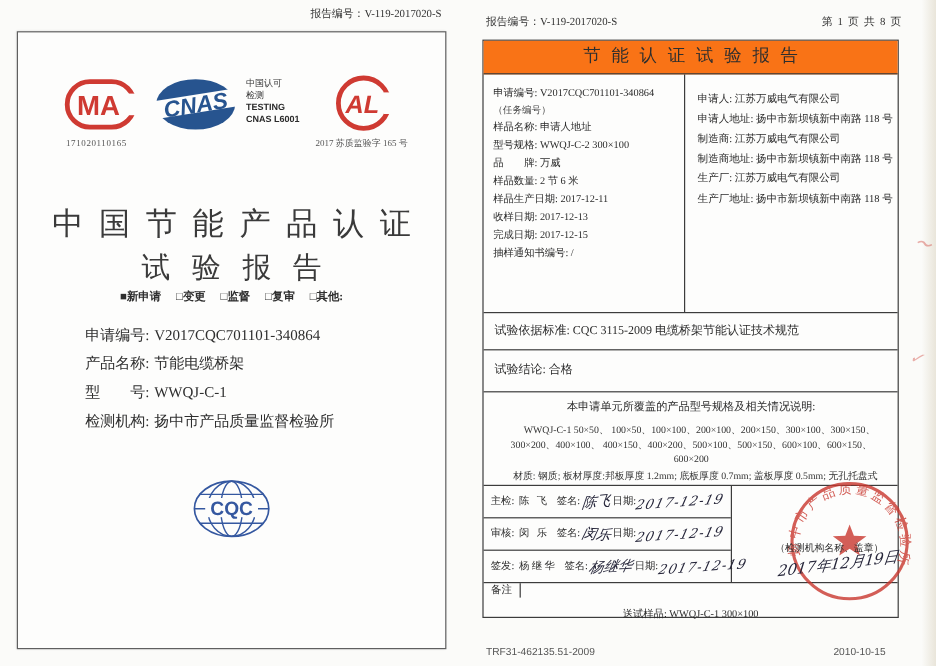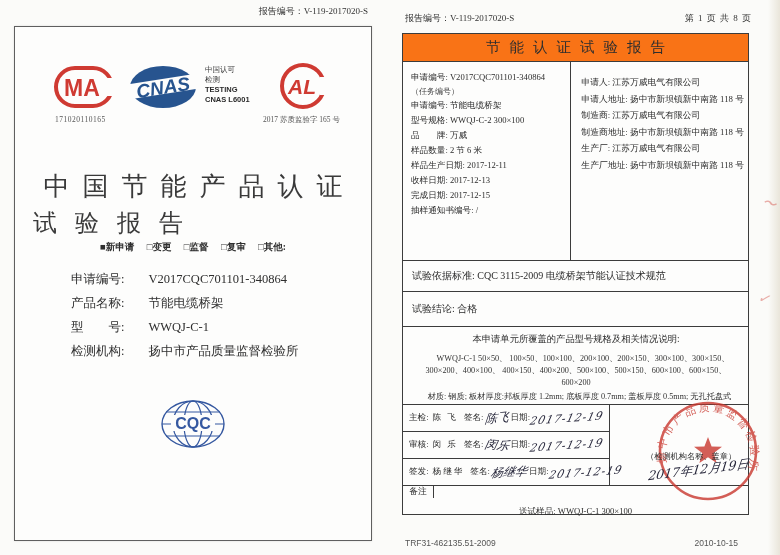--- a/index.html
+++ b/index.html
@@ -20,27 +20,27 @@
   .logo-cma{position:absolute;left:38px;top:38px;}
   .cma-num{position:absolute;left:40px;top:88px;font-size:7.5px;color:#555;letter-spacing:.5px;}
   .logo-cnas{position:absolute;left:112px;top:36px;}
   .cnas-side{position:absolute;left:190px;top:38px;font-family:"Liberation Sans",sans-serif;
     font-size:7.5px;line-height:10px;color:#333;}
   .cnas-side .en{font-weight:bold;color:#2b2b2b;}
   .logo-al{position:absolute;left:262px;top:34px;}
   .al-num{position:absolute;left:248px;top:88px;font-size:7.5px;color:#555;}
   .l-title1{position:absolute;left:0;top:142px;width:100%;text-align:center;
     font-size:26px;letter-spacing:13px;text-indent:13px;color:#3a3a3a;font-weight:500;}
-  .l-title2{position:absolute;left:0;top:180px;width:100%;text-align:left;
+  .l-title2{position:absolute;left:0;top:180px;width:100%;text-align:center;
     font-size:24px;letter-spacing:18px;text-indent:18px;color:#3a3a3a;font-weight:500;}
   .l-checks{position:absolute;left:0;top:214px;width:100%;text-align:center;
     font-size:9.5px;color:#2f2f2f;font-weight:bold;}
   .l-checks span{margin:0 5px;}
   .l-fields{position:absolute;left:56px;top:240px;font-size:12.5px;line-height:24px;color:#2e2e2e;}
-  .l-fields .val{margin-left:24px;}
+  .l-fields .val{margin-left:4px;}
   .cqc-wrap{position:absolute;left:0;top:372px;width:100%;text-align:center;}
   
   .right-area{position:absolute;left:390px;top:0;width:390px;height:555px;}
   .r-report-no{position:absolute;left:15px;top:12px;font-size:9px;color:#333;}
   .r-page-info{position:absolute;right:28px;top:12px;font-size:9px;color:#333;letter-spacing:1px;}
   .rtable{position:absolute;left:12px;top:33px;width:345px;height:480px;
     border:1.2px solid #3c3c3c;background:#fdfdfc;font-size:9px;}
   .t-header{height:27px;line-height:27px;text-align:center;background:#f97316;
     border-bottom:1.2px solid #3c3c3c;font-size:14.5px;letter-spacing:9px;text-indent:9px;
     color:#2e2e2e;font-weight:500;}
@@ -176,21 +176,21 @@
   <div class="r-report-no">报告编号：V-119-2017020-S</div>
   <div class="r-page-info">第 1 页 共 8 页</div>
 
   <div class="rtable">
     <div class="t-header">节能认证试验报告</div>
 
     <div class="t-info">
       <div class="t-info-l">
         <div>申请编号: V2017CQC701101-340864</div>
         <div class="task">（任务编号）</div>
-        <div>申请编号: 节能电缆桥架</div>
+        <div>样品名称: 申请人地址</div>
         <div>型号规格: WWQJ-C-2 300×100</div>
         <div>品　　牌: 万威</div>
         <div>样品数量: 2 节 6 米</div>
         <div>样品生产日期: 2017-12-11</div>
         <div>收样日期: 2017-12-13</div>
         <div>完成日期: 2017-12-15</div>
         <div>抽样通知书编号: /</div>
       </div>
       <div class="t-info-r">
         <div>申请人: 江苏万威电气有限公司</div>

